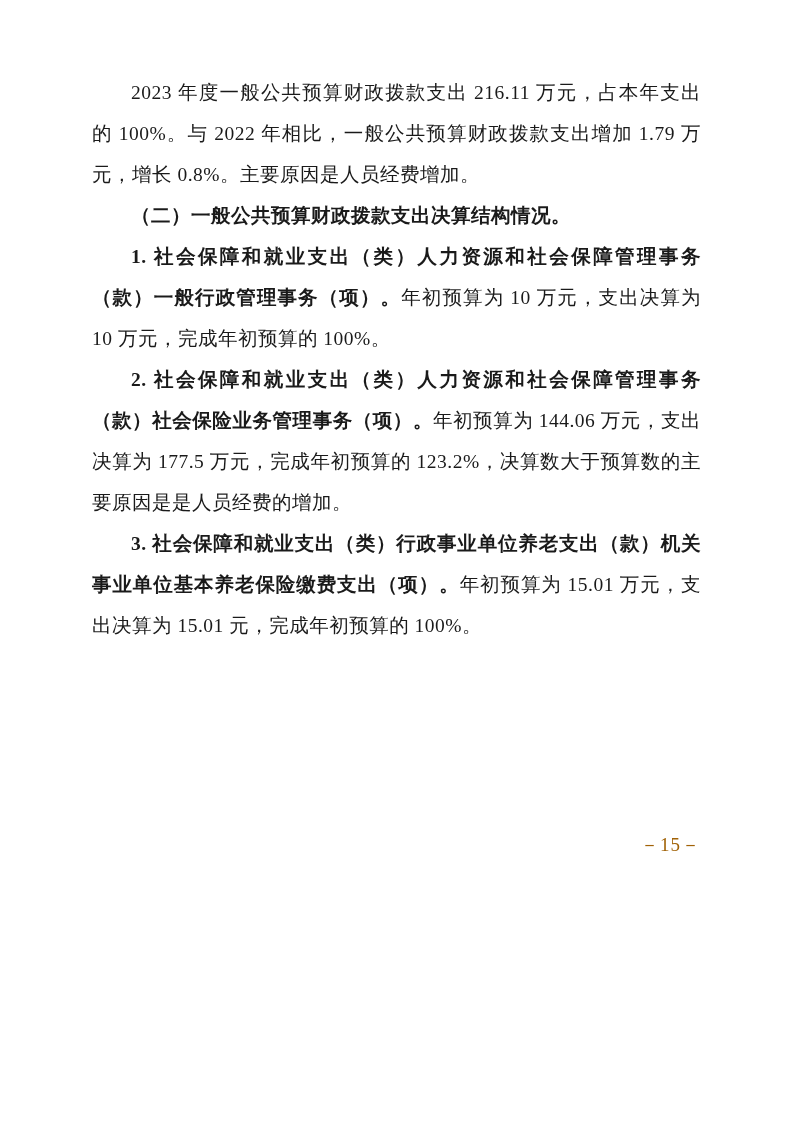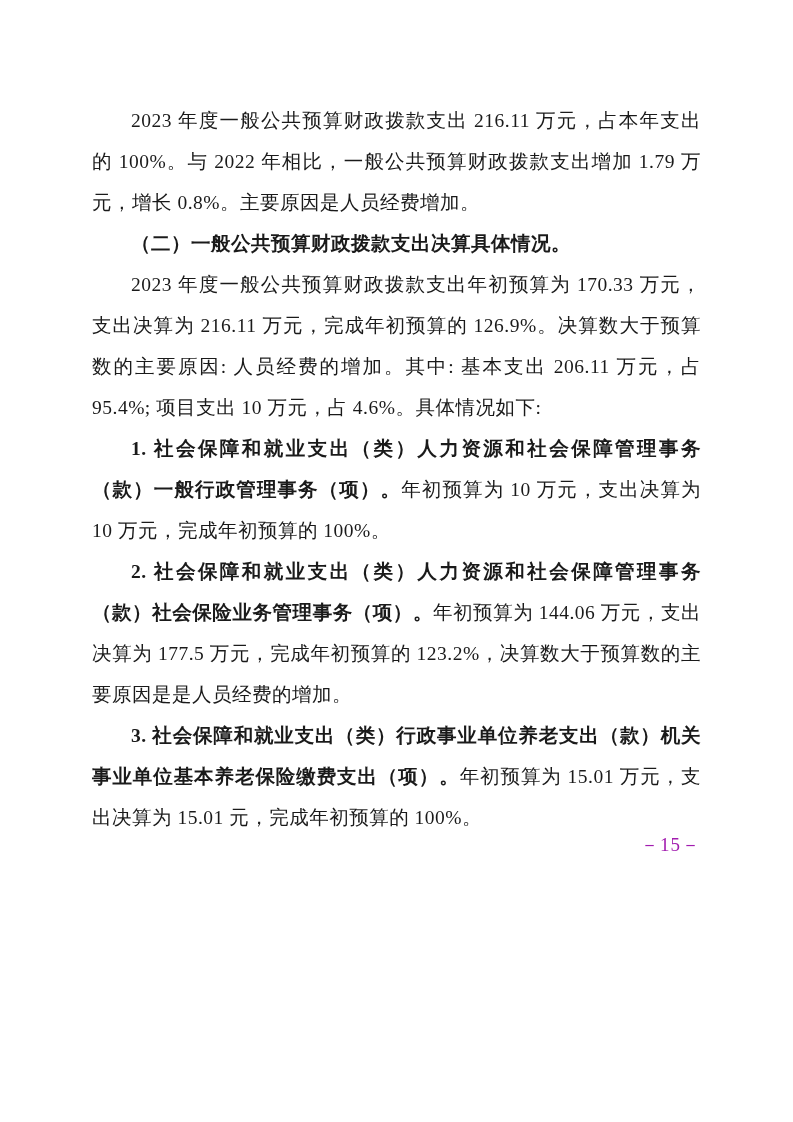--- a/index.html
+++ b/index.html
@@ -14,21 +14,21 @@
     color: #1a1a1a;
     position: relative;
     overflow: hidden;
   }
   .page {
     position: absolute;
     top: 0; left: 0;
     width: 793px;
     height: 970px;
     box-sizing: border-box;
-    padding: 100px 92px 60px 92px;
+    padding: 72px 92px 60px 92px;
   }
   .doc-body {
     font-size: 19.5px;
     line-height: 41px;
     text-align: justify;
     text-justify: inter-ideograph;
   }
   p {
     margin: 0;
     text-indent: 2em;
@@ -39,36 +39,35 @@
   }
   .b {
     font-weight: bold;
   }
   .page-number {
     position: absolute;
     right: 92px;
     bottom: 112px;
     font-size: 19px;
     letter-spacing: 1px;
-    color: #a21caf;
+    color: #a16207;
   }
 </style>
 </head>
 <body>
 
 <div class="page">
   <div class="doc-body">
 
     <p class="para"><span>2023 年度一般公共预算财政拨款支出 216.11 万元，占本年支出的 100%。与 2022 年相比，一般公共预算财政拨款支出增加 1.79 万元，增长 0.8%。主要原因是人员经费增加。</span></p>
 
-    <p class="heading">（二）一般公共预算财政拨款支出决算具体情况。</p>
+    <p class="heading">（二）一般公共预算财政拨款支出决算结构情况。</p>
 
 
 
-    <p class="para"><span>2023 年度一般公共预算财政拨款支出年初预算为 170.33 万元，支出决算为 216.11 万元，完成年初预算的 126.9%。决算数大于预算数的主要原因: 人员经费的增加。其中: 基本支出 206.11 万元，占 95.4%; 项目支出 10 万元，占 4.6%。具体情况如下:</span></p>
 
     <p class="para"><span class="b">1. 社会保障和就业支出（类）人力资源和社会保障管理事务（款）一般行政管理事务（项）。</span><span>年初预算为 10 万元，支出决算为 10 万元，完成年初预算的 100%。</span></p>
 
     <p class="para"><span class="b">2. 社会保障和就业支出（类）人力资源和社会保障管理事务（款）社会保险业务管理事务（项）。</span><span>年初预算为 144.06 万元，支出决算为 177.5 万元，完成年初预算的 123.2%，决算数大于预算数的主要原因是是人员经费的增加。</span></p>
 
     <p class="para"><span class="b">3. 社会保障和就业支出（类）行政事业单位养老支出（款）机关事业单位基本养老保险缴费支出（项）。</span><span>年初预算为 15.01 万元，支出决算为 15.01 元，完成年初预算的 100%。</span></p>
 
   </div>
   <div class="page-number">－15－</div>
 </div>

